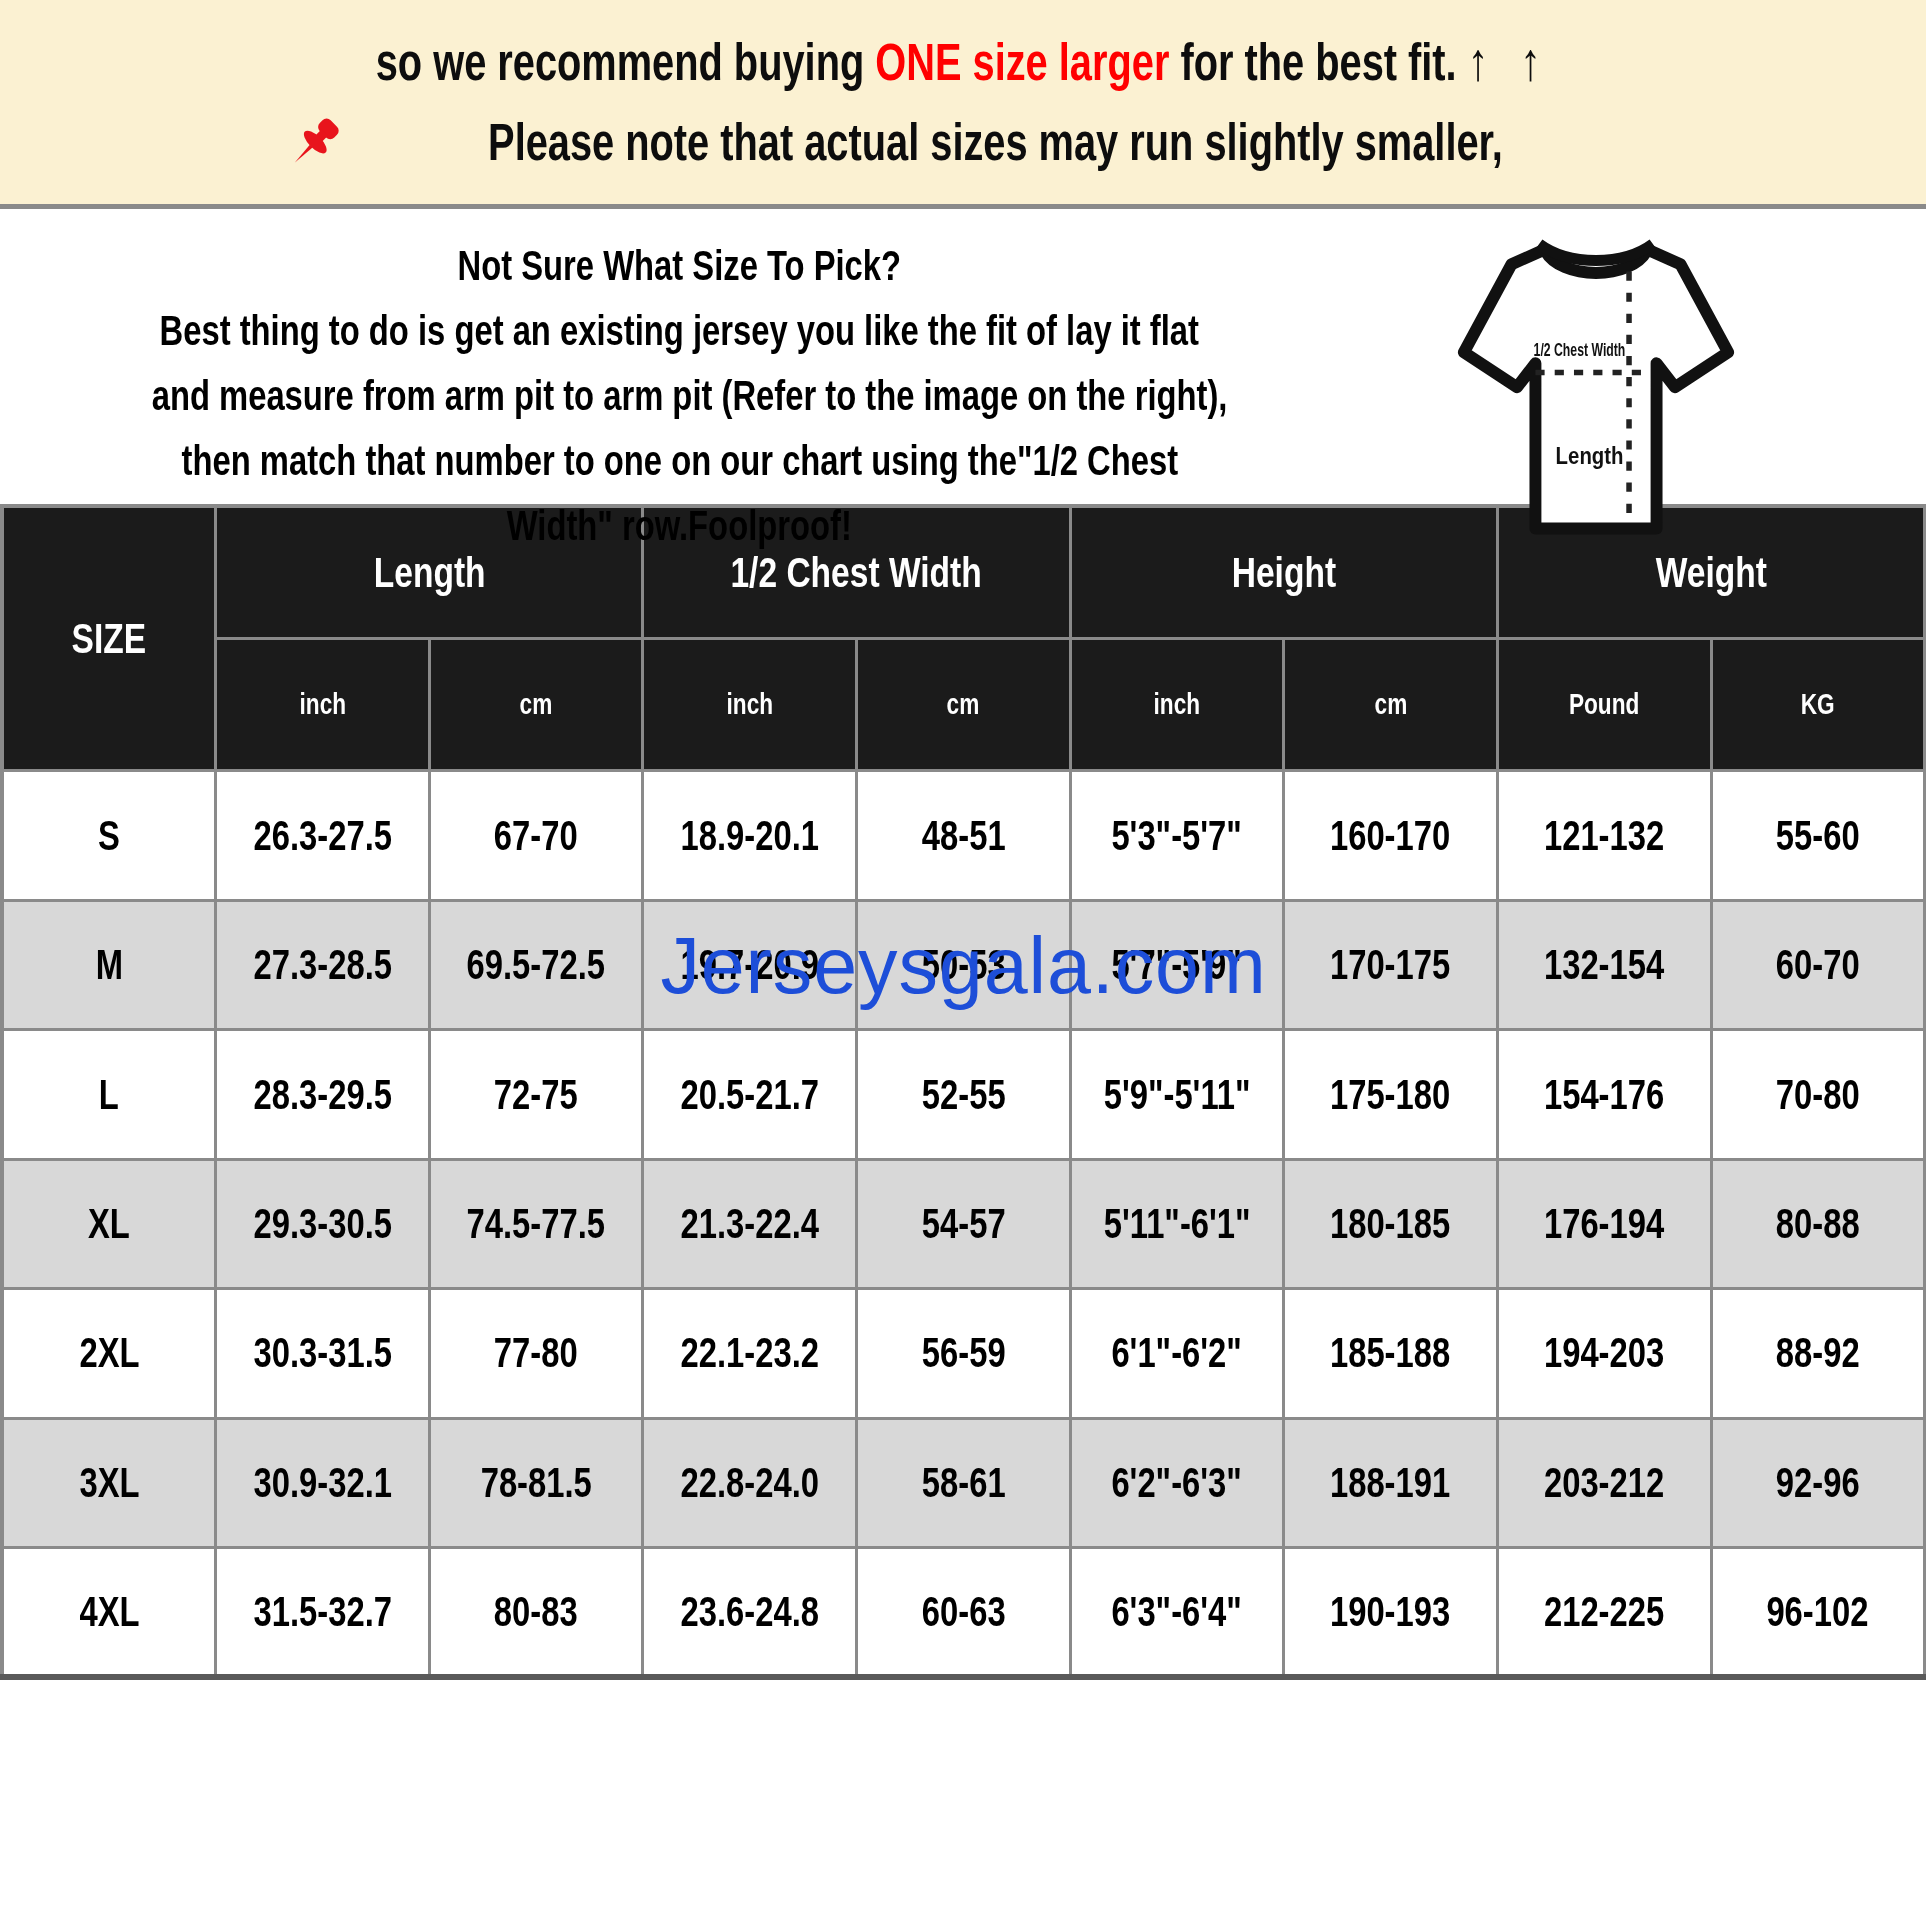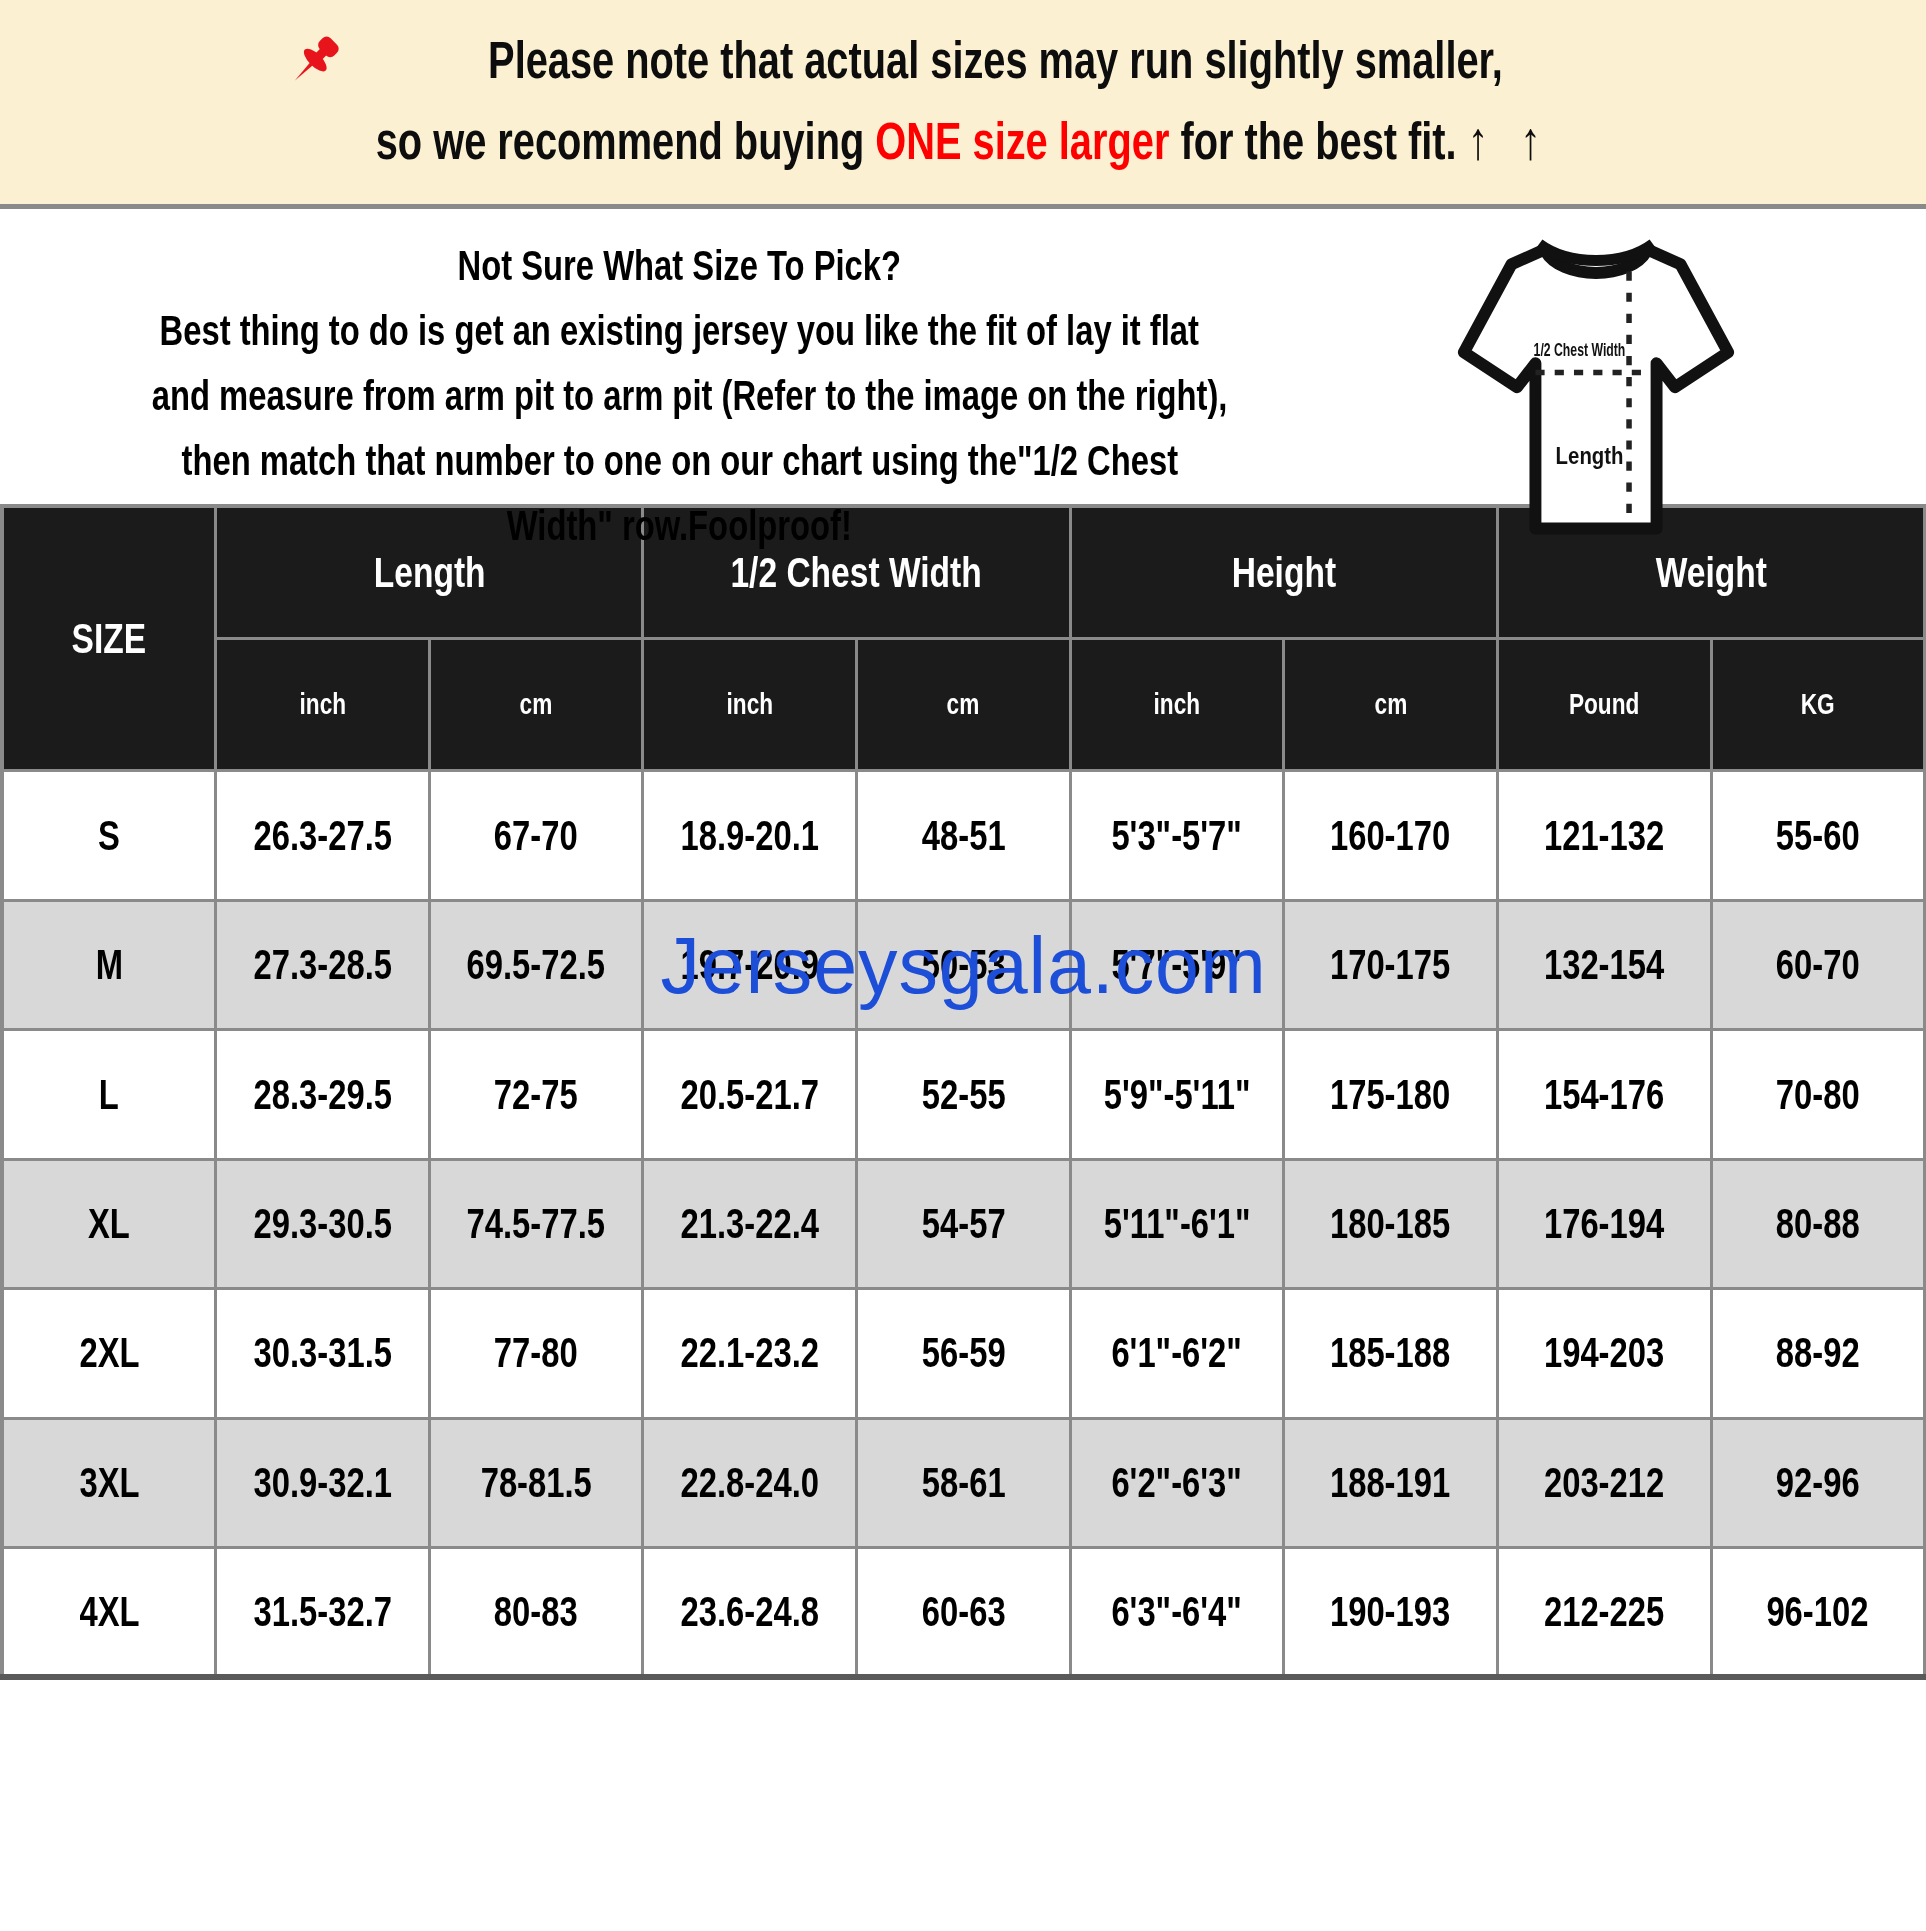--- a/index.html
+++ b/index.html
@@ -58,36 +58,36 @@
     letter-spacing:0.9px; pointer-events:none;
   }
 </style>
 </head>
 <body>
 
 <div class="container">
 
 
   <div class="note-banner">
+    <div class="note-line">
+      <span class="cond">
+        <span>so we recommend buying </span><span class="red">ONE size larger</span><span> for the best fit. </span><span class="arrows">↑ ↑</span>
+      </span>
+    </div>
     <div class="note-line">
       <svg class="pin-svg" viewBox="0 0 100 100" aria-hidden="true">
         <g transform="rotate(45 50 52)" fill="#e8141c">
           <rect x="34" y="6" width="32" height="24" rx="9"></rect>
           <rect x="43" y="26" width="14" height="16"></rect>
           <ellipse cx="50" cy="47" rx="23" ry="10"></ellipse>
           <polygon points="47,56 53,56 50,92"></polygon>
         </g>
       </svg>
       <span class="cond">Please note that actual sizes may run slightly smaller,</span>
     </div>
-    <div class="note-line">
-      <span class="cond">
-        <span>so we recommend buying </span><span class="red">ONE size larger</span><span> for the best fit. </span><span class="arrows">↑ ↑</span>
-      </span>
-    </div>
   </div>
 
   <div class="guide-section">
     <div class="guide-text">
       <div class="guide-line"><span class="cond">Not Sure What Size To Pick?</span></div>
       <div class="guide-line"><span class="cond">Best thing to do is get an existing jersey you like the fit of lay it flat</span></div>
       <div class="guide-line"><span class="cond">and measure from arm pit to arm pit (Refer to the image on the right),</span></div>
       <div class="guide-line"><span class="cond">then match that number to one on our chart using the"1/2 Chest</span></div>
       <div class="guide-line"><span class="cond">Width" row.Foolproof!</span></div>
     </div>

